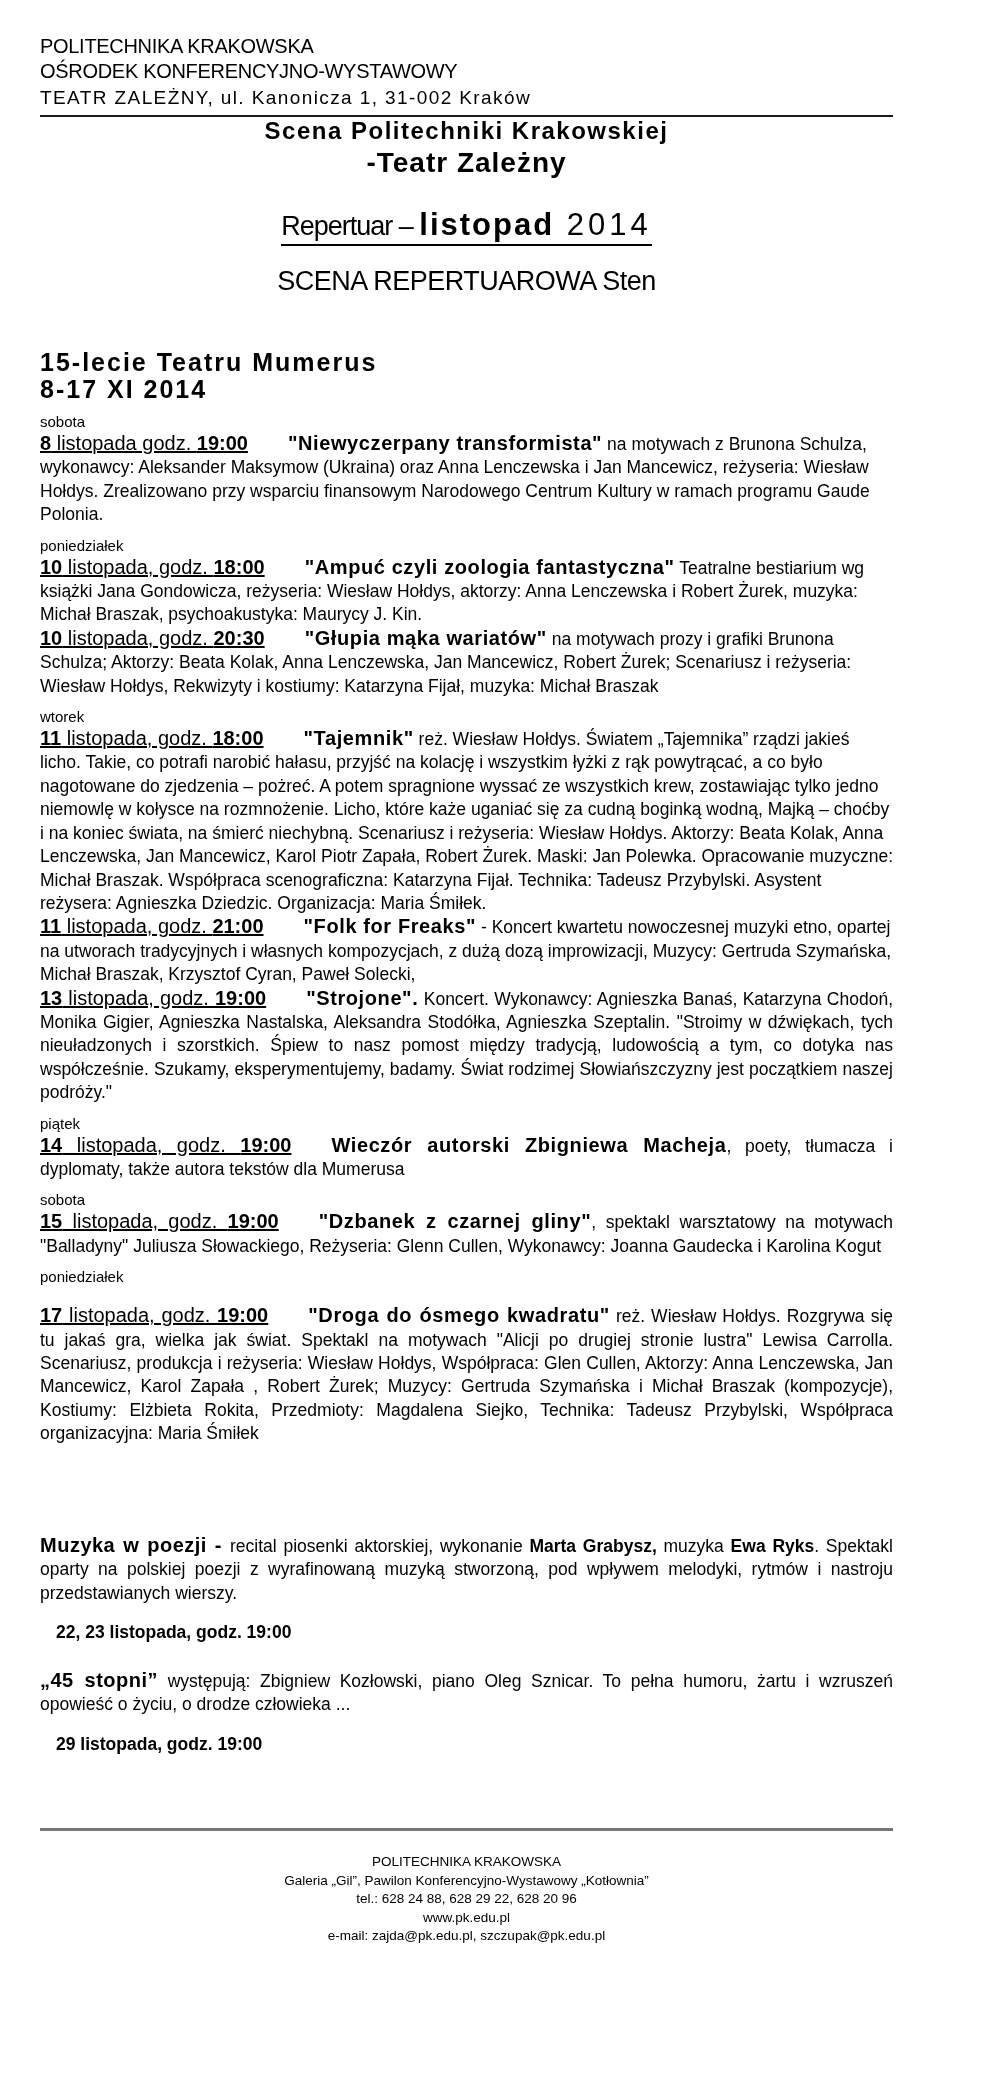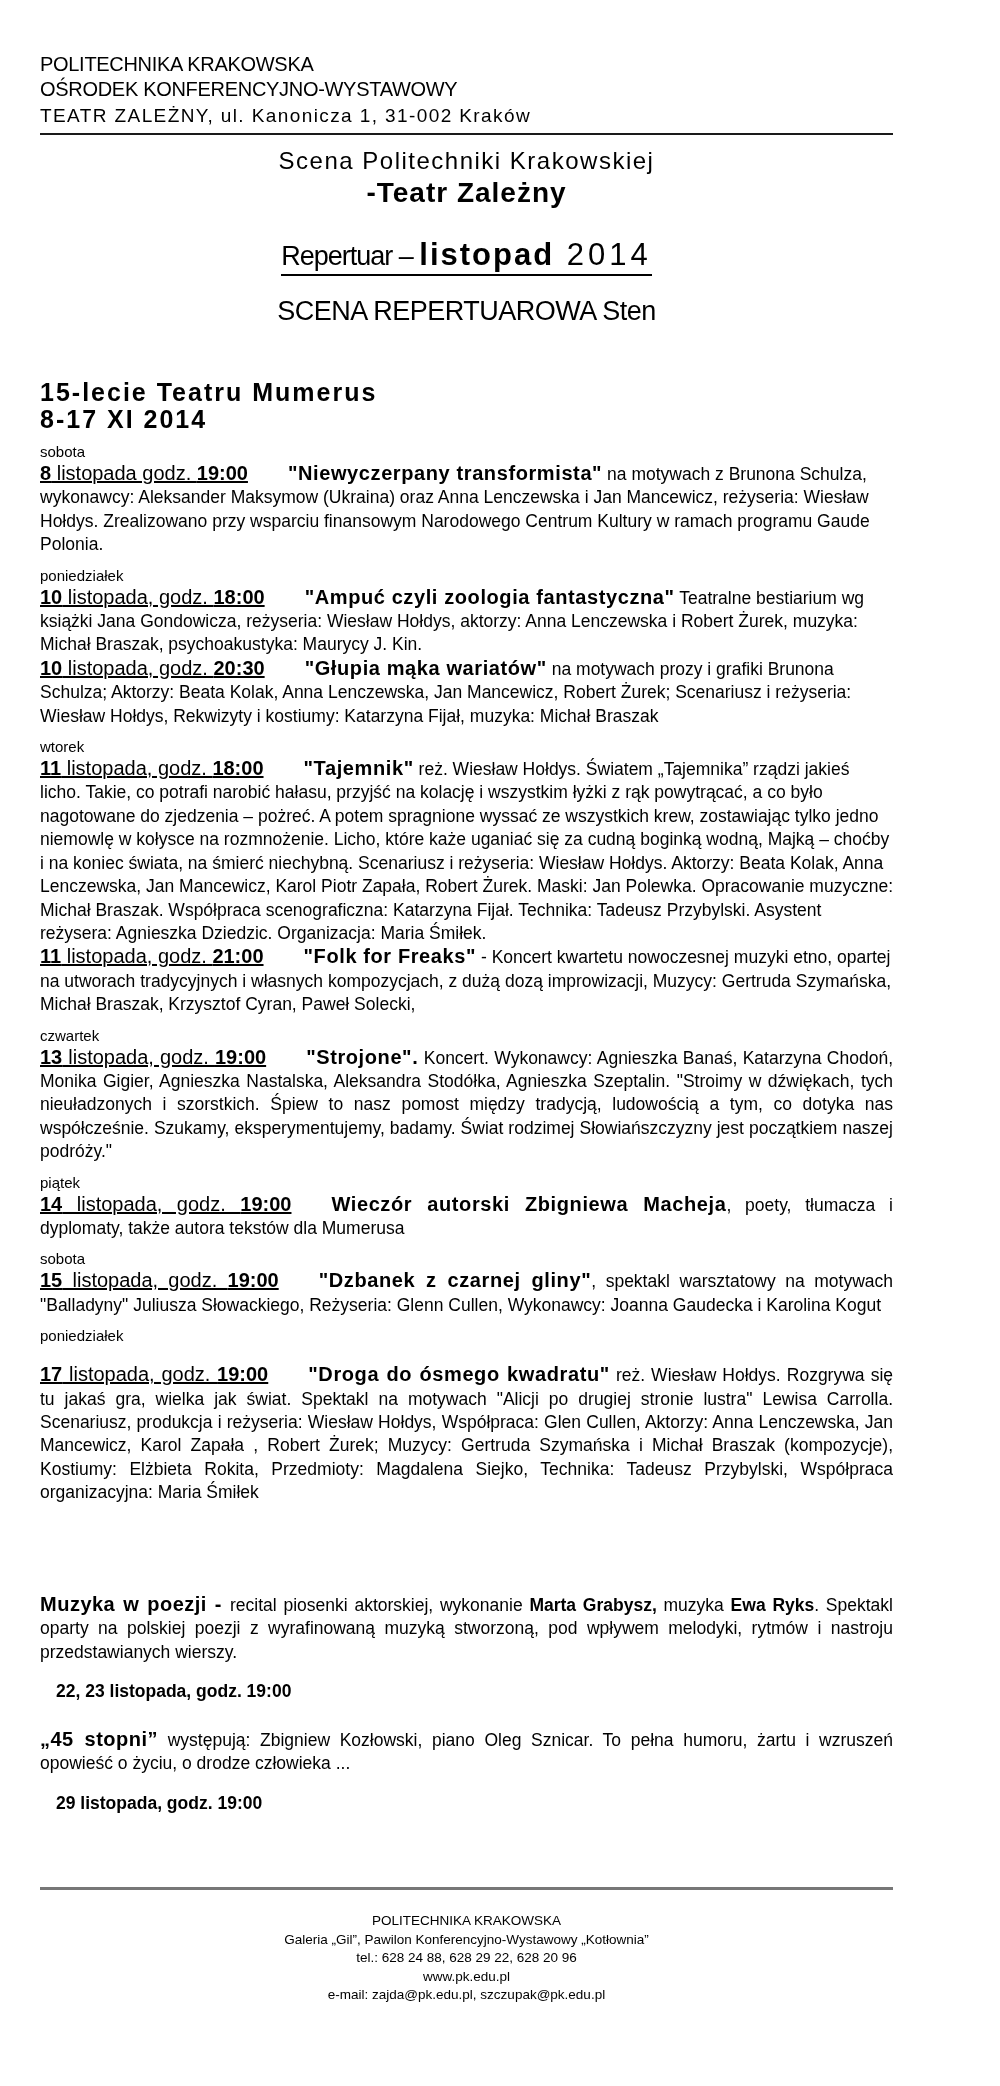--- a/index.html
+++ b/index.html
@@ -1,30 +1,30 @@
 <!DOCTYPE html>
 <html lang="pl"><head>
 <meta charset="utf-8">
 <style>
   html,body{margin:0;padding:0;}
   body{
     width:1000px;min-height:2086px;background:#ffffff;color:#000000;
     font-family:"Liberation Sans","DejaVu Sans",sans-serif;
     -webkit-font-smoothing:antialiased;
   }
-  .page{padding:52px 35px 40px 40px;box-sizing:border-box;width:928px;}
+  .page{padding:34px 35px 40px 40px;box-sizing:border-box;width:928px;}
 
   
   .header-line{font-size:20px;line-height:25px;letter-spacing:-0.3px;}
   .header-line.spaced{font-size:19px;letter-spacing:1.4px;line-height:27px;}
   .header-rule{border:none;border-top:2px solid #1a1a1a;margin:4px 0 0 0;}
 
   
   .masthead{text-align:center;}
-  .masthead-scene{font-size:24px;font-weight:normal;letter-spacing:1.5px;margin-top:12px;}
+  .masthead-scene{font-size:24px;font-weight:bold;letter-spacing:1.5px;margin-top:0;}
   .masthead-theater{font-size:28px;font-weight:bold;letter-spacing:1px;margin-top:2px;}
   .masthead-repertoire{margin-top:28px;}
   .underline-wrap{display:inline-block;border-bottom:2px solid #000;padding-bottom:1px;}
   .rep-prefix{font-size:27px;letter-spacing:-1px;}
   .rep-month{font-size:31px;font-weight:bold;letter-spacing:2px;margin-top:42px;}
   .rep-year{font-size:31px;letter-spacing:4px;}
   .masthead-stage{font-size:27px;letter-spacing:-0.5px;margin-top:20px;}
 
   
   .festival{text-align:left;font-weight:bold;font-size:25px;letter-spacing:2px;margin-top:52px;line-height:27px;}
@@ -98,21 +98,20 @@
       <div class="day-label">wtorek</div>
       <p class="event-para" style="text-align: left;"><span class="event-date"><span class="num">11</span><span class="mid"> listopada, godz. </span><span class="time">18:00</span></span><span class="tab-spacer"></span><span class="event-title">"Tajemnik"</span><span class="event-desc"> reż. Wiesław Hołdys. Światem „Tajemnika” rządzi jakieś licho. Takie, co potrafi narobić hałasu, przyjść na kolację i wszystkim łyżki z rąk powytrącać, a co było nagotowane do zjedzenia – pożreć. A potem spragnione wyssać ze wszystkich krew, zostawiając tylko jedno niemowlę w kołysce na rozmnożenie. Licho, które każe uganiać się za cudną boginką wodną, Majką – choćby i na koniec świata, na śmierć niechybną. Scenariusz i reżyseria: Wiesław Hołdys. Aktorzy: Beata Kolak, Anna Lenczewska, Jan Mancewicz, Karol Piotr Zapała, Robert Żurek. Maski: Jan Polewka. Opracowanie muzyczne: Michał Braszak. Współpraca scenograficzna: Katarzyna Fijał. Technika: Tadeusz Przybylski. Asystent reżysera: Agnieszka Dziedzic. Organizacja: Maria Śmiłek.</span></p>
     </div>
 
     <div class="event">
 
       <p class="event-para" style="text-align: left;"><span class="event-date"><span class="num">11</span><span class="mid"> listopada, godz. </span><span class="time">21:00</span></span><span class="tab-spacer"></span><span class="event-title">"Folk for Freaks"</span><span class="event-desc"> - Koncert kwartetu nowoczesnej muzyki etno, opartej na utworach tradycyjnych i własnych kompozycjach, z dużą dozą improwizacji,  Muzycy: Gertruda Szymańska, Michał Braszak, Krzysztof Cyran, Paweł Solecki,</span></p>
     </div>
 
     <div class="event">
-      <div class="day-label">czwartek</div>
       <p class="event-para" style="text-align: justify;"><span class="event-date"><span class="num">13</span><span class="mid"> listopada, godz. </span><span class="time">19:00</span></span><span class="tab-spacer"></span><span class="event-title">"Strojone".</span><span class="event-desc"> Koncert. Wykonawcy: Agnieszka Banaś, Katarzyna Chodoń, Monika Gigier, Agnieszka Nastalska, Aleksandra Stodółka, Agnieszka Szeptalin. "Stroimy w dźwiękach, tych nieuładzonych i szorstkich. Śpiew to nasz pomost między tradycją, ludowością a tym, co dotyka nas współcześnie. Szukamy, eksperymentujemy, badamy. Świat rodzimej Słowiańszczyzny jest początkiem naszej podróży."</span></p>
     </div>
 
     <div class="event">
       <div class="day-label">piątek</div>
       <p class="event-para" style="text-align: justify;"><span class="event-date"><span class="num">14</span><span class="mid"> listopada, godz. </span><span class="time">19:00</span></span><span class="tab-spacer"></span><span class="event-title">Wieczór autorski Zbigniewa Macheja</span><span class="event-desc">, poety, tłumacza i dyplomaty, także autora tekstów dla Mumerusa</span></p>
     </div>
 
     <div class="event">
       <div class="day-label">sobota</div>

